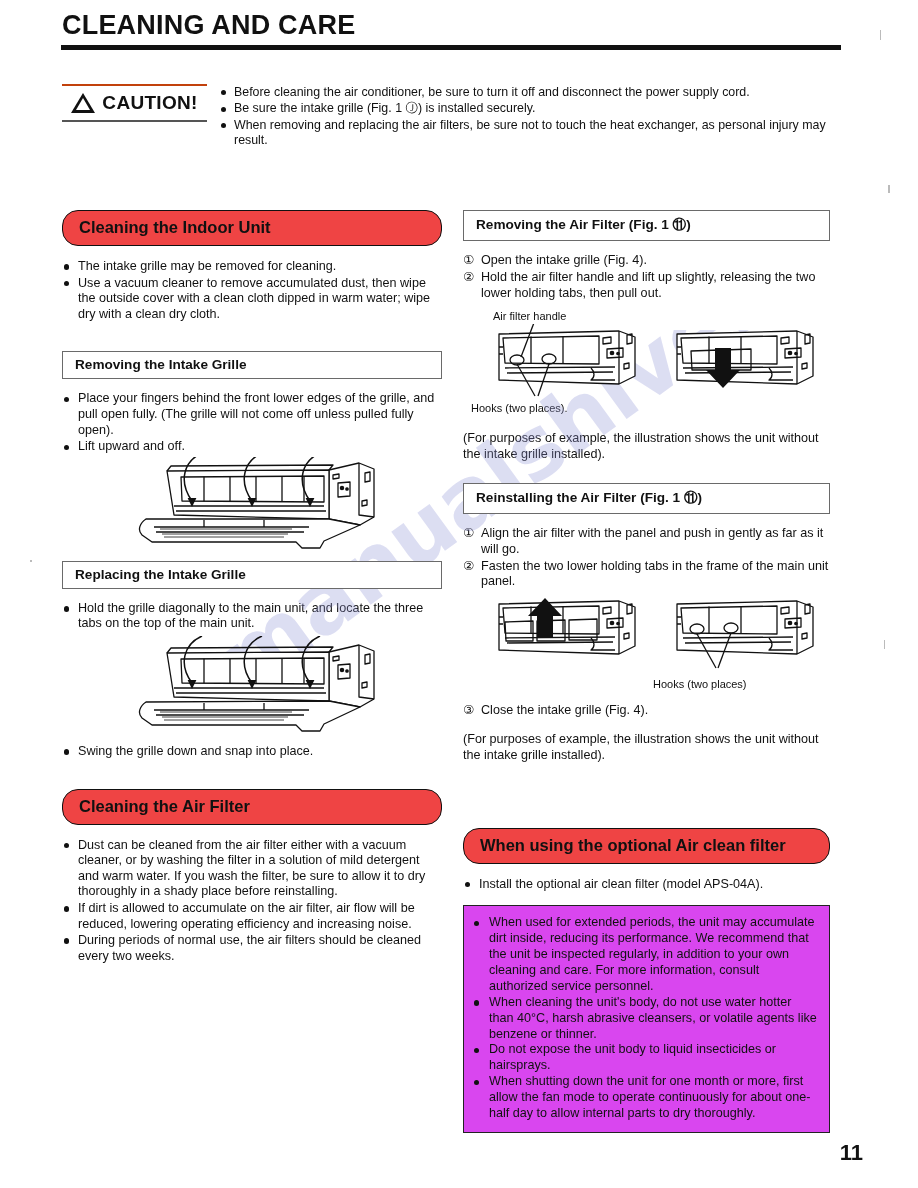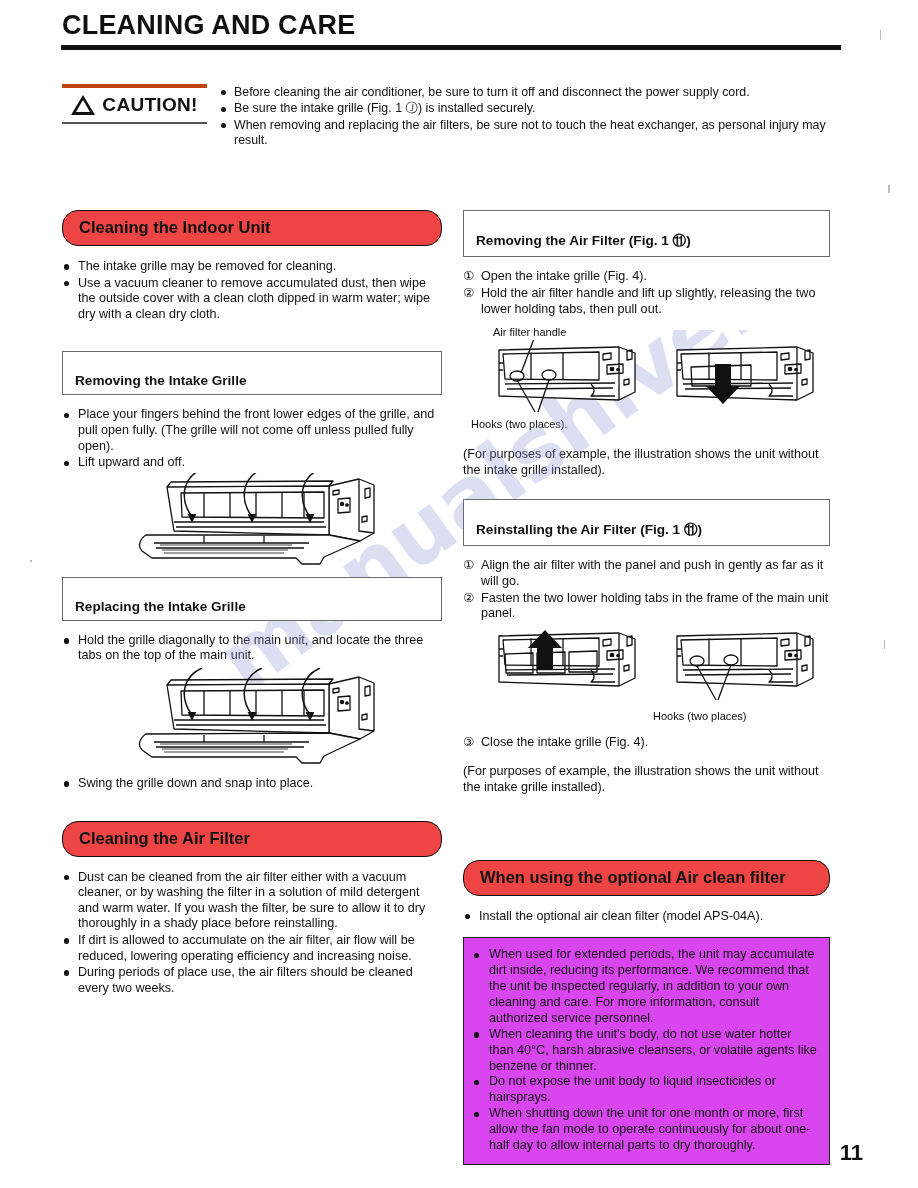--- a/index.html
+++ b/index.html
@@ -45,21 +45,21 @@
   }
   .title-rule{
     position:absolute;left:61px;top:45px;width:780px;height:5px;
     background:#111;
   }
 
   
   .caution-wrap{position:absolute;left:62px;top:84px;width:785px;}
   .caution-box{
     position:absolute;left:0;top:0;width:145px;
-    border-top:4px solid #c2410c;border-bottom:2px solid #555;
+    border-top:2px solid #c2410c;border-bottom:2px solid #555;
     padding:6px 0 6px 0;
     display:flex;align-items:center;justify-content:center;gap:7px;
   }
   .tri{width:0;height:0;border-left:12px solid transparent;border-right:12px solid transparent;border-bottom:20px solid #111;position:relative;}
   .tri:after{content:"";position:absolute;left:-7px;top:5px;width:0;height:0;border-left:7px solid transparent;border-right:7px solid transparent;border-bottom:12px solid #fff;}
   .tri-bang{position:absolute;left:-1.2px;top:8px;width:2.4px;height:7px;background:#111;}
   .tri-dot{position:absolute;left:-1.2px;top:17px;width:2.4px;height:2.4px;background:#111;}
   .caution-label{font-size:19px;font-weight:700;letter-spacing:.3px;}
   .caution-list{position:absolute;left:158px;top:1px;width:625px;}
   .caution-list li{
@@ -79,21 +79,21 @@
   
   .round-head{
     border:1.6px solid #111;border-radius:16px;
     padding:7px 0 8px 16px;
     font-size:16.5px;font-weight:700;
     margin-bottom:13px;
     background:#ef4444;position:relative;z-index:6;
   }
   .box-head{
     border:1.6px solid #6a6a6a;
-    padding:21px 0 6px 12px;
+    padding:5px 0 6px 12px;
     font-size:13.6px;font-weight:700;
     margin-bottom:12px;
     background:#fff;position:relative;z-index:6;
   }
 
   
   .bullets li{
     list-style:none;position:relative;padding-left:16px;
     font-size:12.6px;line-height:15.6px;margin-bottom:1px;
   }
@@ -274,21 +274,21 @@
       <li>Swing the grille down and snap into place.</li>
     </ul>
 
     <div class="spacer-28"></div>
 
     <div class="round-head">Cleaning the Air Filter</div>
 
     <ul class="bullets">
       <li>Dust can be cleaned from the air filter either with a vacuum cleaner, or by washing the filter in a solution of mild detergent and warm water. If you wash the filter, be sure to allow it to dry thoroughly in a shady place before reinstalling.</li>
       <li>If dirt is allowed to accumulate on the air filter, air flow will be reduced, lowering operating efficiency and increasing noise.</li>
-      <li>During periods of place use, the air filters should be cleaned every two weeks.</li>
+      <li>During periods of normal use, the air filters should be cleaned every two weeks.</li>
     </ul>
 
   </div>
 
   <div class="col-right">
 
     <div class="box-head">Removing the Air Filter (Fig. 1 ⑪)</div>
 
     <ul class="numlist">
       <li>

